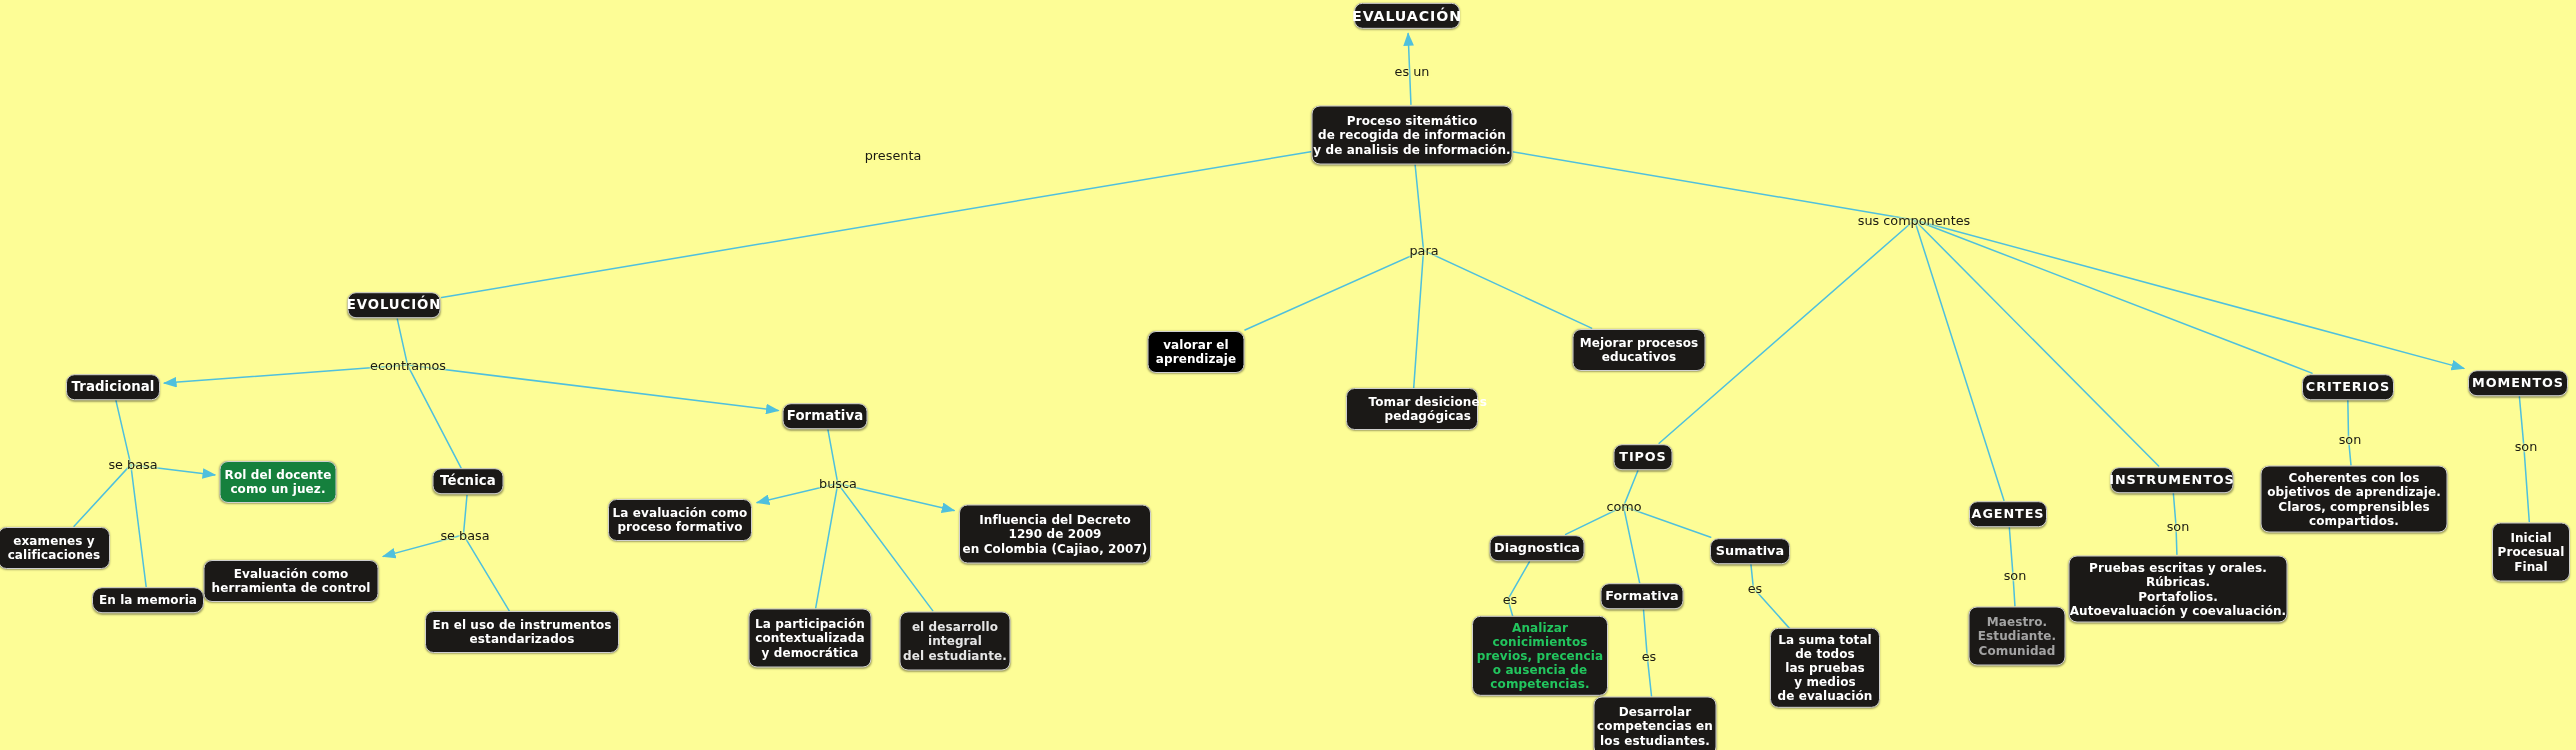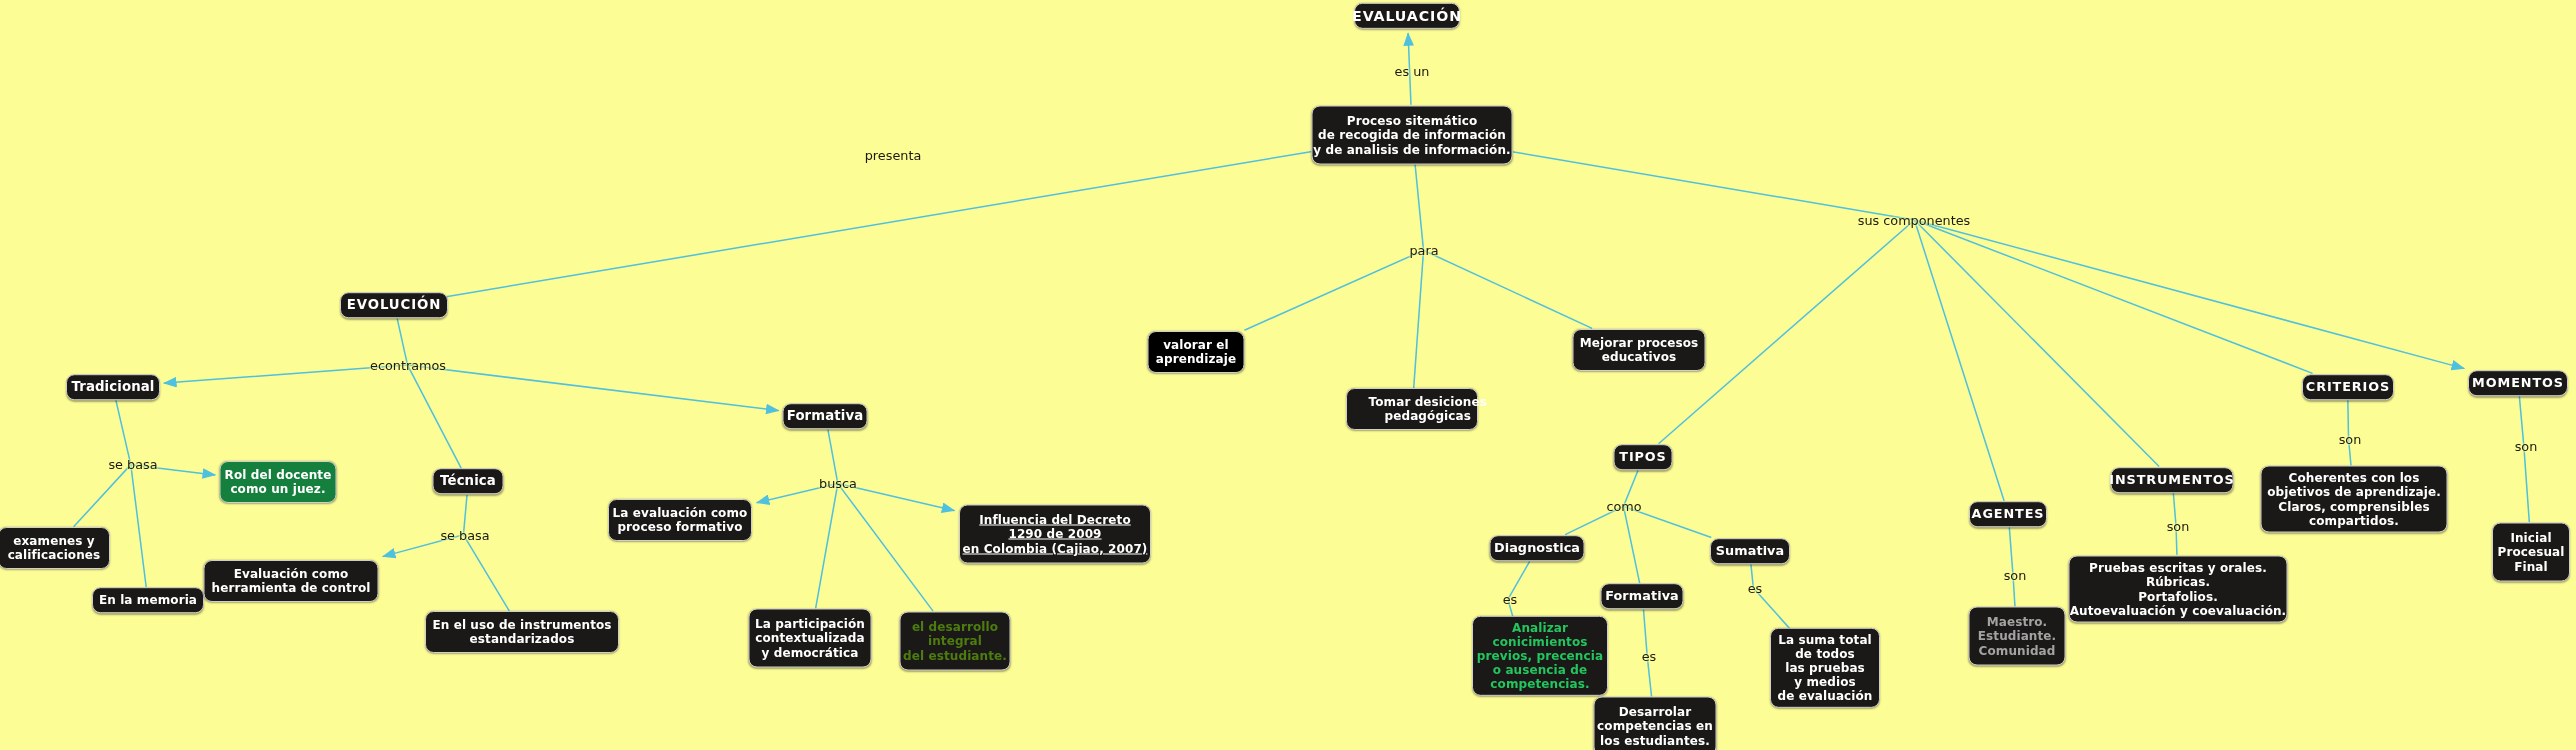--- a/index.html
+++ b/index.html
@@ -126,42 +126,42 @@
       <div class="linklabel" style="left: 2015px; top: 575px;">son</div>
       <div class="linklabel" style="left: 2178px; top: 526px;">son</div>
       <div class="linklabel" style="left: 2350px; top: 439px;">son</div>
       <div class="linklabel" style="left: 2526px; top: 446px;">son</div>
     </div>
   <div id="nodes">
       <div class="node cap" style="left: 1407px; top: 16px; width: 106px; min-height: 25.6px; font-size: 14.2px; background: rgb(27, 25, 23); border-color: rgb(207, 207, 207); color: rgb(255, 255, 255);">EVALUACIÓN</div>
       <div class="node" style="left: 1412px; top: 135px; width: 201px; min-height: 59px; font-size: 12px; background: rgb(27, 25, 23); border-color: rgb(207, 207, 207); color: rgb(255, 255, 255);">Proceso sitemático
 de recogida de información
 y de analisis de información.</div>
-      <div class="node cap" style="left: 394px; top: 305px; width: 108px; min-height: 25.6px; font-size: 13.3px; background: rgb(27, 25, 23); border-color: rgb(207, 207, 207); color: rgb(255, 255, 255);">EVOLUCIÓN</div>
+      <div class="node cap" style="left: 394px; top: 305px; width: 93px; min-height: 25.6px; font-size: 13.3px; background: rgb(27, 25, 23); border-color: rgb(207, 207, 207); color: rgb(255, 255, 255);">EVOLUCIÓN</div>
       <div class="node" style="left: 113px; top: 387px; width: 94px; min-height: 25.6px; font-size: 13.3px; background: rgb(27, 25, 23); border-color: rgb(207, 207, 207); color: rgb(255, 255, 255);">Tradicional</div>
       <div class="node" style="left: 468px; top: 481px; width: 71px; min-height: 25.6px; font-size: 13.3px; background: rgb(27, 25, 23); border-color: rgb(207, 207, 207); color: rgb(255, 255, 255);">Técnica</div>
       <div class="node" style="left: 825px; top: 416px; width: 85px; min-height: 25.6px; font-size: 13.3px; background: rgb(27, 25, 23); border-color: rgb(207, 207, 207); color: rgb(255, 255, 255);">Formativa</div>
       <div class="node" style="left: 278px; top: 482px; width: 117px; min-height: 42px; font-size: 12px; background: #15803d; border-color: rgb(207, 207, 207); color: rgb(255, 255, 255);">Rol del docente
 como un juez.</div>
       <div class="node" style="left: 54px; top: 548px; width: 112px; min-height: 42px; font-size: 12px; background: rgb(27, 25, 23); border-color: rgb(207, 207, 207); color: rgb(255, 255, 255);">examenes y
 calificaciones</div>
-      <div class="node" style="left: 148px; top: 600px; width: 112px; min-height: 25.6px; font-size: 12px; background: rgb(27, 25, 23); border-color: rgb(207, 207, 207); color: rgb(255, 255, 255);">En la memoria</div>
+      <div class="node" style="left: 148px; top: 600px; width: 112px; min-height: 25.6px; font-size: 12px; background: rgb(27, 25, 23); border-color: rgb(207, 207, 207); color: rgb(255, 255, 255); border-radius: 10px;">En la memoria</div>
       <div class="node" style="left: 291px; top: 581px; width: 175px; min-height: 42px; font-size: 12px; background: rgb(27, 25, 23); border-color: rgb(207, 207, 207); color: rgb(255, 255, 255);">Evaluación como
 herramienta de control</div>
       <div class="node" style="left: 522px; top: 632px; width: 194px; min-height: 42px; font-size: 12px; background: rgb(27, 25, 23); border-color: rgb(207, 207, 207); color: rgb(255, 255, 255);">En el uso de instrumentos
 estandarizados</div>
       <div class="node" style="left: 680px; top: 520px; width: 144px; min-height: 42px; font-size: 12px; background: rgb(27, 25, 23); border-color: rgb(207, 207, 207); color: rgb(255, 255, 255);">La evaluación como
 proceso formativo</div>
       <div class="node" style="left: 810px; top: 638px; width: 123px; min-height: 59px; font-size: 12px; background: rgb(27, 25, 23); border-color: rgb(207, 207, 207); color: rgb(255, 255, 255);">La participación
 contextualizada
 y democrática</div>
-      <div class="node" style="left: 955px; top: 641px; width: 111px; min-height: 59px; font-size: 12px; background: rgb(27, 25, 23); border-color: rgb(207, 207, 207); color: #4d7c0f;">el desarrollo
+      <div class="node" style="left: 955px; top: 641px; width: 111px; min-height: 59px; font-size: 12px; background: rgb(27, 25, 23); border-color: rgb(207, 207, 207); color: #e5e5e5;">el desarrollo
 integral
 del estudiante.</div>
-      <div class="node" style="left: 1055px; top: 534px; width: 192px; min-height: 59px; font-size: 12px; background: rgb(27, 25, 23); border-color: rgb(207, 207, 207); color: rgb(255, 255, 255); text-decoration: underline;">Influencia del Decreto
+      <div class="node" style="left: 1055px; top: 534px; width: 192px; min-height: 59px; font-size: 12px; background: rgb(27, 25, 23); border-color: rgb(207, 207, 207); color: rgb(255, 255, 255);">Influencia del Decreto
 1290 de 2009
 en Colombia (Cajiao, 2007)</div>
       <div class="node" style="left: 1196px; top: 352px; width: 97px; min-height: 42px; font-size: 12px; background: #000000; border-color: rgb(207, 207, 207); color: rgb(255, 255, 255);">valorar el
 aprendizaje</div>
       <div class="node" style="left: 1412px; top: 409px; width: 132px; min-height: 42px; font-size: 12px; background: rgb(27, 25, 23); border-color: rgb(207, 207, 207); color: rgb(255, 255, 255); padding-left: 40px;">Tomar desiciones
 pedagógicas</div>
       <div class="node" style="left: 1639px; top: 350px; width: 133px; min-height: 42px; font-size: 12px; background: rgb(27, 25, 23); border-color: rgb(207, 207, 207); color: rgb(255, 255, 255);">Mejorar procesos
 educativos</div>
       <div class="node cap" style="left: 1643px; top: 457px; width: 59px; min-height: 25.6px; font-size: 12.8px; background: rgb(27, 25, 23); border-color: rgb(207, 207, 207); color: rgb(255, 255, 255);">TIPOS</div>
       <div class="node" style="left: 1537px; top: 548px; width: 95px; min-height: 25.6px; font-size: 12.8px; background: rgb(27, 25, 23); border-color: rgb(207, 207, 207); color: rgb(255, 255, 255);">Diagnostica</div>

